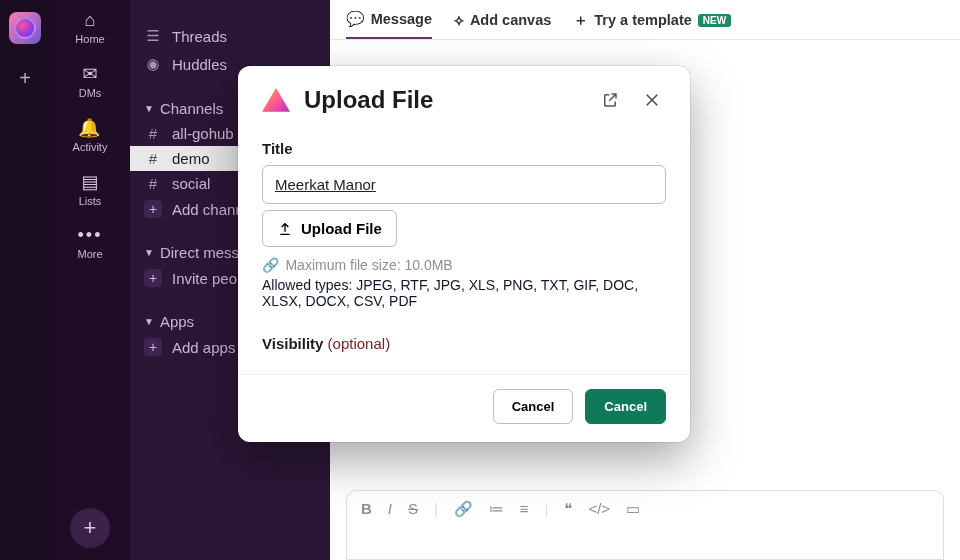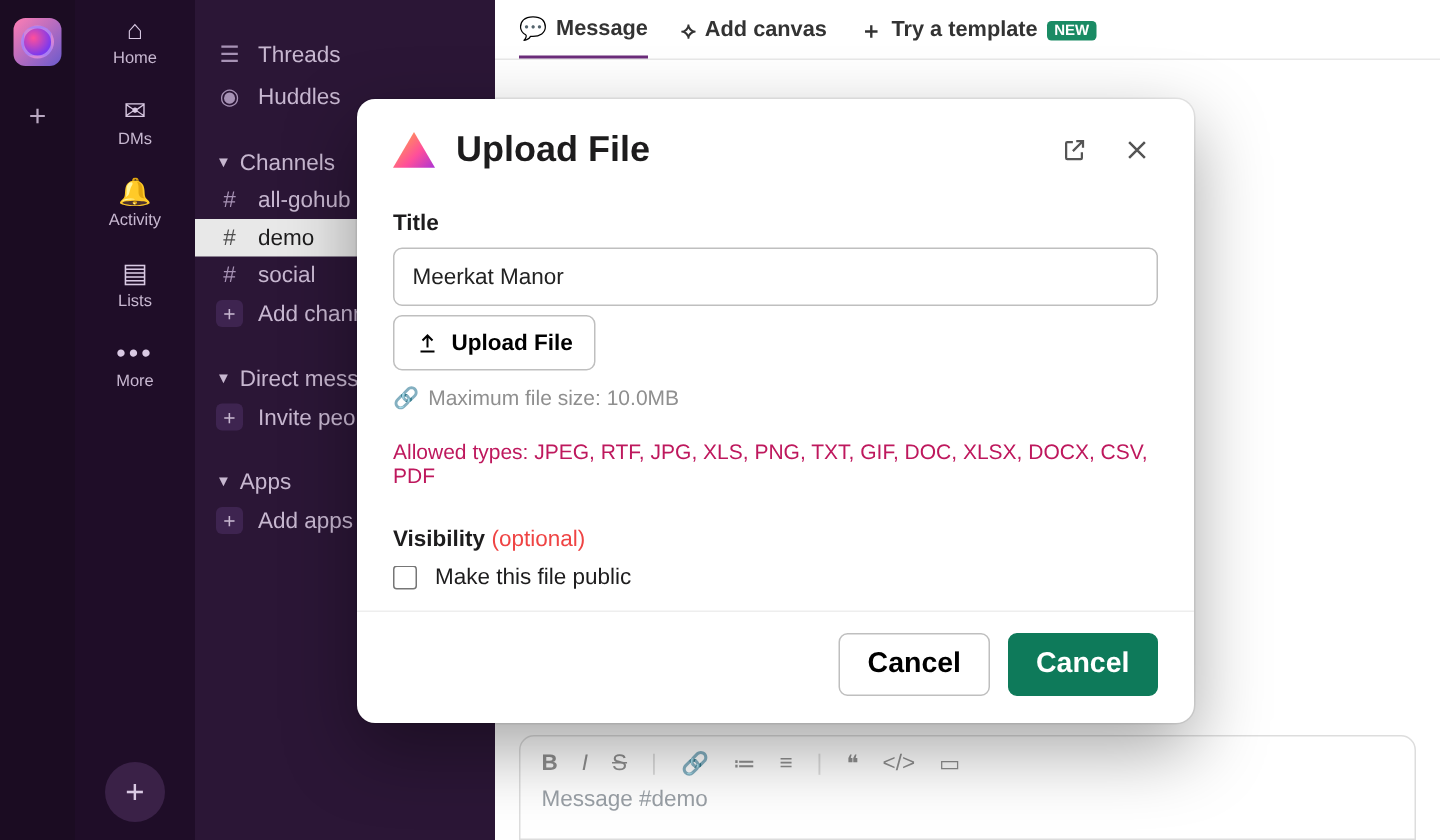--- a/index.html
+++ b/index.html
@@ -99,61 +99,61 @@
     position:absolute;left:16px;right:16px;bottom:0;height:70px;
     border:1px solid #ddd;border-top-left-radius:10px;border-top-right-radius:10px;
     padding:9px 14px;color:#9aa0a6;font-size:15px;
   }
   .composer .fmt{display:flex;gap:16px;color:#8f8f8f;font-size:15px;margin-bottom:6px;}
   .composer .fmt span{cursor:pointer;}
   .composer .divider{color:#ddd;}
 
   
   .modal{
-    position:absolute;left:238px;top:66px;width:558px;
+    position:absolute;left:238px;top:66px;width:452px;
     background:#fff;border-radius:12px;
     box-shadow:0 0 0 1px rgba(0,0,0,0.08),0 18px 48px rgba(0,0,0,0.35);
     z-index:50;
   }
   .modal .mhead{
     display:flex;align-items:center;gap:14px;
     padding:20px 24px 12px;
   }
   .modal .mhead .logo{
     width:28px;height:28px;
     background:linear-gradient(135deg,#ffb03a 0%,#ff4f9a 55%,#9b2fe0 100%);
     clip-path:polygon(50% 0%,100% 85%,0% 85%);
     position:relative;top:2px;
   }
   .modal .mhead h2{font-size:24px;font-weight:800;flex:1;}
   .modal .mhead .hicon{width:28px;height:28px;display:flex;align-items:center;justify-content:center;color:#555;cursor:pointer;border-radius:6px;}
   .modal .body{padding:4px 24px 14px;}
   .modal label.f{font-weight:700;font-size:15px;display:block;margin-top:10px;margin-bottom:8px;}
-  .modal label.f .opt{font-weight:400;color:#ef4444;}
+  .modal label.f .opt{font-weight:400;color:#7f1d1d;}
   .modal .tinput{
     width:100%;border:1px solid #bfbfbf;border-radius:6px;padding:10px 12px;
-    font-size:15px;color:#222;
+    font-size:15px;color:#222;text-decoration:underline;
   }
   .modal .file-row{display:flex;align-items:center;gap:14px;margin-top:6px;}
   .modal .upbtn{
     border:1px solid #bfbfbf;border-radius:6px;background:#fff;
     padding:9px 14px;font-size:15px;font-weight:600;cursor:pointer;
     display:flex;align-items:center;gap:8px;
   }
   .modal .info-icon{width:20px;height:20px;border:1.5px solid #555;border-radius:50%;display:flex;align-items:center;justify-content:center;font-size:12px;color:#555;margin-left:auto;cursor:pointer;}
   .modal .hint{color:#8f8f8f;font-size:14px;margin-top:10px;display:flex;align-items:center;gap:6px;}
   .modal .hint .paperclip{color:#4aa3d6;}
-  .modal .allowed{color:#be185d;font-size:14px;margin-top:20px;}
+  .modal .allowed{color:#0f172a;font-size:14px;margin-top:4px;}
   .modal .chk{display:flex;align-items:center;gap:12px;margin-top:8px;font-size:15px;}
   .modal .chk input{width:16px;height:16px;}
   .modal .footer{
     border-top:1px solid #eee;padding:14px 24px 18px;display:flex;justify-content:flex-end;gap:12px;
   }
   .modal .btn{
-    border-radius:6px;padding:9px 18px;font-size:19px;font-weight:700;cursor:pointer;
+    border-radius:6px;padding:9px 18px;font-size:13px;font-weight:700;cursor:pointer;
   }
   .modal .btn.secondary{background:#fff;border:1px solid #bfbfbf;}
   .modal .btn.primary{background:#0e7a5a;border:1px solid #0e7a5a;color:#fff;}
 
   svg{display:block;}
 </style>
 </head>
 <body>
 
 <div class="workspace-rail">
@@ -277,21 +277,20 @@
       <span style="text-decoration:line-through">S</span>
       <span class="divider">|</span>
       <span>🔗</span>
       <span>≔</span>
       <span>≡</span>
       <span class="divider">|</span>
       <span>❝</span>
       <span>&lt;/&gt;</span>
       <span>▭</span>
     </div>
-    <div>Message #demo</div>
   </div>
 </div>
 
 <div class="modal">
   <div class="mhead">
     <div class="logo"></div>
     <h2>Upload File</h2>
     <div class="hicon">
       <svg width="18" height="18" viewBox="0 0 24 24" fill="none" stroke="currentColor" stroke-width="2">
           <path d="M14 4h6v6M20 4l-9 9M19 14v5a1 1 0 0 1-1 1H6a1 1 0 0 1-1-1V6a1 1 0 0 1 1-1h5"></path>
@@ -319,23 +318,19 @@
     <div class="hint">
       <span class="paperclip">🔗</span>
       <span>Maximum file size: 10.0MB</span>
     </div>
     <div class="allowed">Allowed types: JPEG, RTF, JPG, XLS, PNG, TXT, GIF, DOC, XLSX, DOCX, CSV, PDF</div>
 
     <label class="f" style="margin-top:26px">
       <span>Visibility</span>
       <span class="opt">(optional)</span>
     </label>
-    <div class="chk">
-      <input type="checkbox" style="">
-      <span>Make this file public</span>
-    </div>
   </div>
 
   <div class="footer">
     <button class="btn secondary">Cancel</button>
     <button class="btn primary">Cancel</button>
   </div>
 </div>
 
 </body></html>

